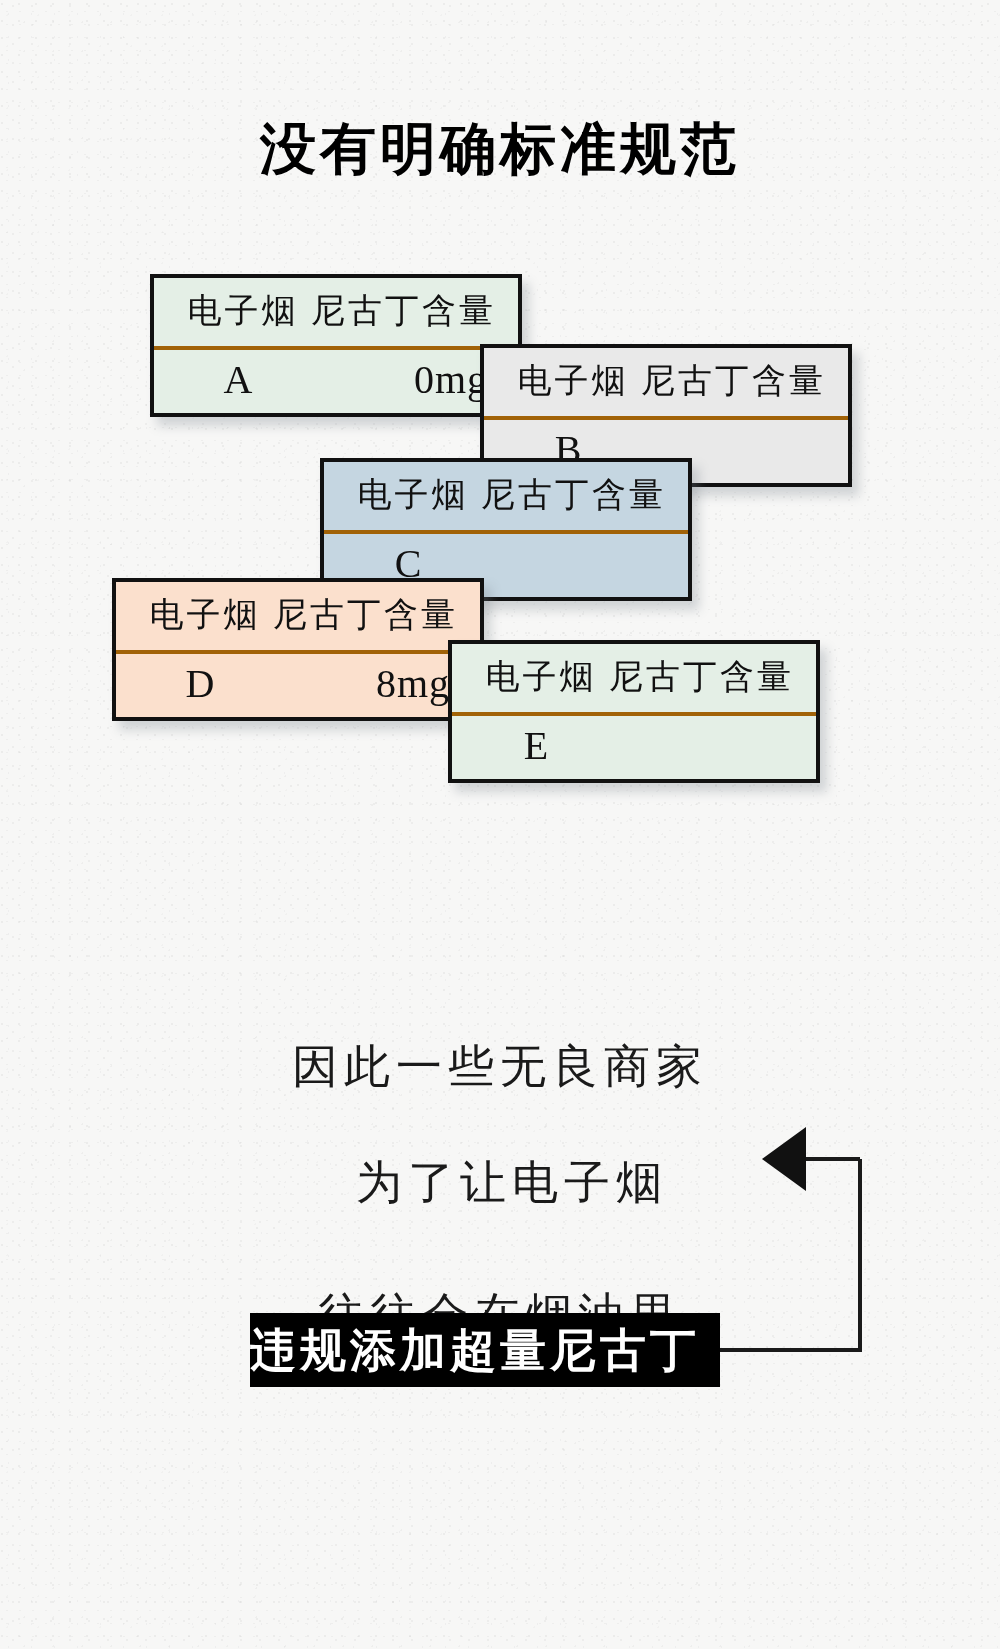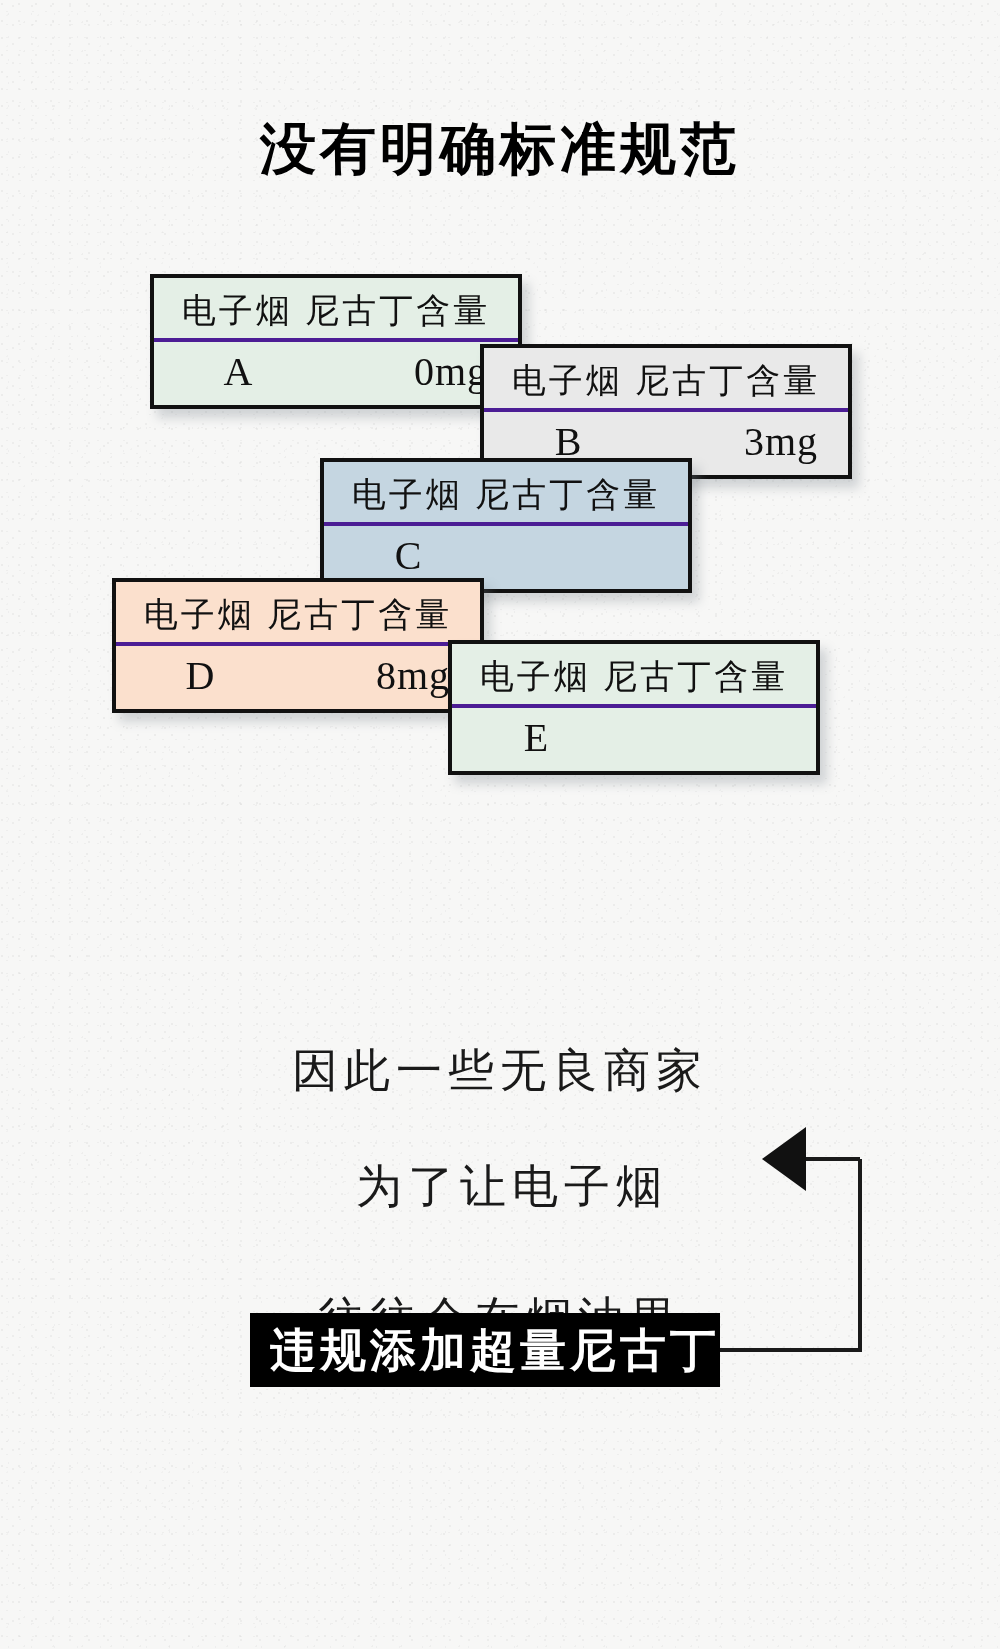--- a/index.html
+++ b/index.html
@@ -50,23 +50,23 @@
     position: absolute;
     border: 4px solid #111111;
     box-sizing: border-box;
     box-shadow: 7px 9px 10px rgba(120,130,140,.30);
     z-index: 3;
   }
   .card-header {
     font-size: 34px;
     letter-spacing: 3px;
     color: #111111;
-    text-align: center;
-    padding: 10px 22px 4px 22px;
-    border-bottom: 4px solid #4c1d95;
+    text-align: right;
+    padding: 10px 22px 12px 22px;
+    border-bottom: 4px solid #a16207;
     white-space: nowrap;
   }
   .card-value {
     display: flex;
     align-items: center;
     font-size: 40px;
     color: #111111;
     padding: 6px 30px 10px 30px;
     white-space: nowrap;
   }
@@ -89,20 +89,21 @@
   #card-d { left: 112px; top: 578px;  width: 372px; }
   #card-e { left: 448px; top: 640px;  width: 372px; }
 
   
   #narrative {
     position: absolute;
     left: 0;
     top: 1030px;
     width: 1000px;
     z-index: 3;
+    font-family: Liberation Mono, monospace;
   }
   .line {
     position: relative;
     width: 1000px;
     text-align: center;
     font-size: 46px;
     letter-spacing: 6px;
     color: #1a1a1a;
     height: 80px;
     line-height: 80px;
@@ -131,21 +132,21 @@
     position: absolute;
     left: 250px;
     top: 1313px;
     width: 470px;
     height: 74px;
     background: #000000;
     color: #ffffff;
     font-size: 46px;
     font-weight: bold;
     letter-spacing: 4px;
-    text-align: right;
+    text-align: left;
     line-height: 74px;
     z-index: 4;
   }
 
   #connector-svg {
     position: absolute;
     left: 0;
     top: 0;
     width: 1000px;
     height: 1649px;
@@ -165,21 +166,20 @@
   <div class="card-value" style="background-color: rgb(228, 239, 230);">
     <span class="letter">A</span>
     <span class="amount">0mg</span>
   </div>
 </div>
 
 <div class="card" id="card-b" style="background-color: rgb(233, 233, 233);">
   <div class="card-header" style="background-color: rgb(233, 233, 233);">电子烟  尼古丁含量</div>
   <div class="card-value" style="background-color: rgb(233, 233, 233);">
     <span class="letter">B</span>
-    <span class="amount">3mg</span>
   </div>
 </div>
 
 <div class="card" id="card-c" style="background-color: rgb(197, 214, 225);">
   <div class="card-header" style="background-color: rgb(197, 214, 225);">电子烟  尼古丁含量</div>
   <div class="card-value" style="background-color: rgb(197, 214, 225);">
     <span class="letter">C</span>
   </div>
 </div>
 

